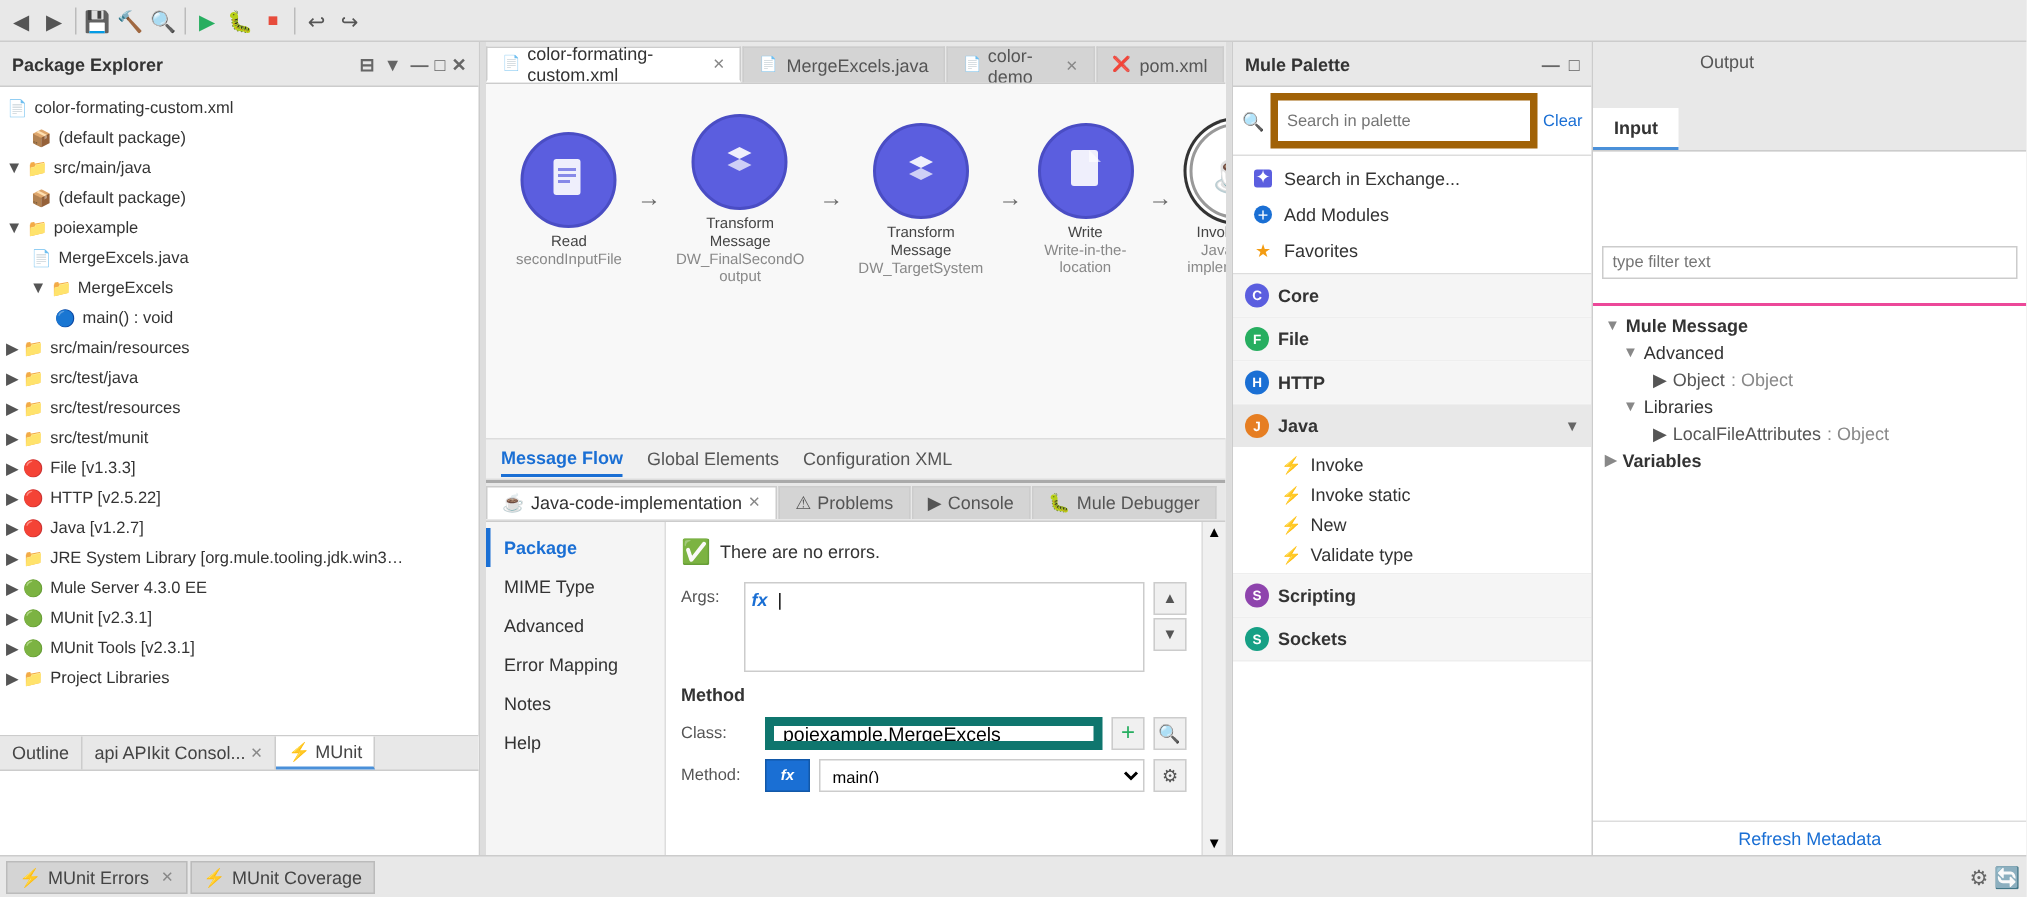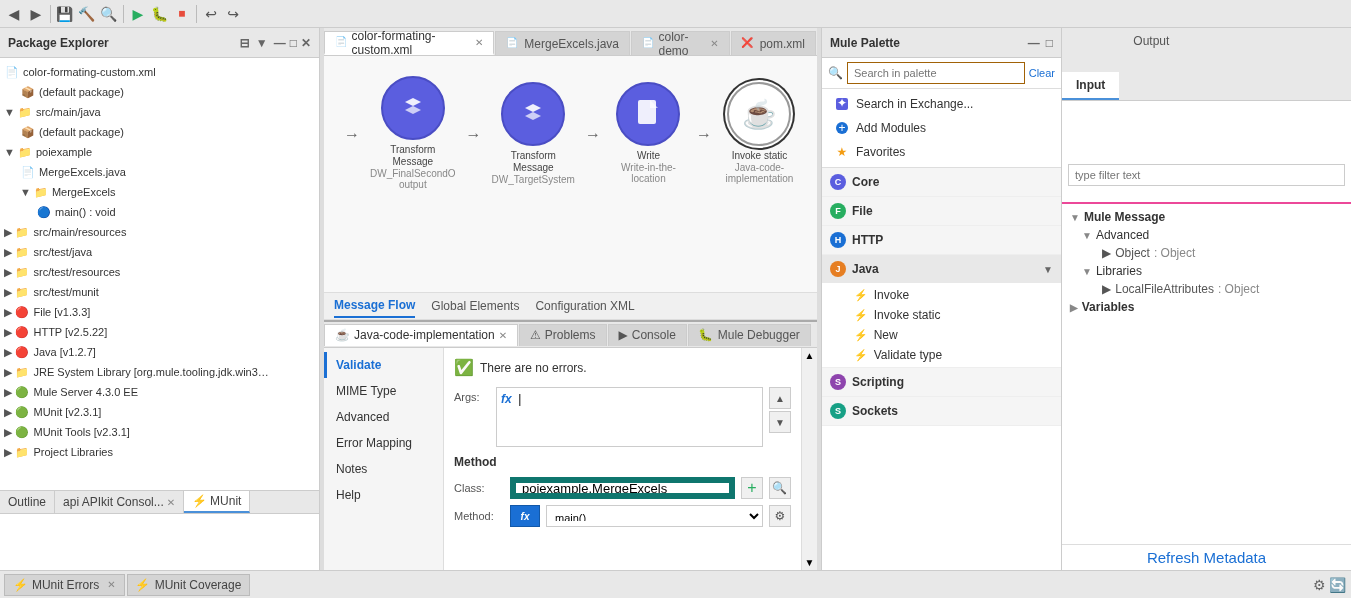--- a/index.html
+++ b/index.html
@@ -76,21 +76,21 @@
     .method-label { width: 50px; font-size: 11px; color: #555; }
     .method-input { flex: 1; height: 22px; border: 6px solid #0f766e; padding: 2px 6px; font-size: 13px; background: #fff; }
     .method-btn { width: 22px; height: 22px; border: 1px solid #ccc; background: #f0f0f0; cursor: pointer; display: flex; align-items: center; justify-content: center; font-size: 12px; color: #555; }
     .fx-badge { display: flex; align-items: center; justify-content: center; width: 30px; height: 22px; background: #1a6fd4; color: #fff; font-size: 10px; font-style: italic; font-weight: bold; border: 1px solid #1258a8; }
     .method-select { flex: 1; height: 22px; border: 1px solid #ccc; background: #fff; font-size: 11px; padding: 5px 4px; }
 
     
     .right-panel { width: 240px; display: flex; flex-direction: column; border-left: 1px solid #ccc; background: #fff; flex-shrink: 0; }
     .right-panel-header { height: 30px; background: #e8e8e8; border-bottom: 1px solid #ccc; display: flex; align-items: center; padding: 0 8px; font-weight: bold; font-size: 11px; color: #333; }
     .search-bar { display: flex; align-items: center; padding: 4px 6px; border-bottom: 1px solid #ddd; gap: 4px; }
-    .search-input { flex: 1; height: 22px; border: 1px solid #a16207; padding: 2px 6px; font-size: 11px; }
+    .search-input { flex: 1; height: 37px; border: 5px solid #a16207; padding: 2px 6px; font-size: 11px; }
     .search-clear { font-size: 11px; color: #1a6fd4; cursor: pointer; }
     .palette-actions { display: flex; flex-direction: column; gap: 2px; padding: 4px 8px; border-bottom: 1px solid #ddd; }
     .palette-action { display: flex; align-items: center; gap: 6px; padding: 3px 4px; font-size: 11px; color: #333; cursor: pointer; }
     .palette-action-icon { width: 16px; height: 16px; display: flex; align-items: center; justify-content: center; }
     .palette-categories { flex: 1; overflow-y: auto; }
     .palette-category { border-bottom: 1px solid #eee; }
     .palette-cat-header { display: flex; align-items: center; gap: 6px; padding: 6px 8px; cursor: pointer; font-size: 11px; font-weight: bold; color: #333; background: #f5f5f5; }
     .palette-cat-icon { width: 16px; height: 16px; border-radius: 50%; display: flex; align-items: center; justify-content: center; color: white; font-size: 9px; font-weight: bold; }
     .palette-items { padding: 2px 0 2px 24px; }
     .palette-item { display: flex; align-items: center; gap: 6px; padding: 3px 8px; font-size: 11px; color: #333; cursor: pointer; }
@@ -102,21 +102,21 @@
     .props-tab { padding: 6px 14px; font-size: 11px; cursor: pointer; color: #555; }
     .props-tab.active { background: #fff; border-bottom: 2px solid #4a90d9; font-weight: bold; color: #333; margin-top: 44px; }
     .props-search { padding: 16px 6px; border-bottom: 2px solid #ec4899; margin-top: 47px; }
     .props-search input { width: 100%; height: 22px; border: 1px solid #ccc; padding: 2px 6px; font-size: 11px; }
     .props-tree { flex: 1; overflow-y: auto; padding: 4px 0; }
     .props-tree-item { padding: 2px 8px; font-size: 11px; color: #333; display: flex; align-items: center; gap: 4px; }
     .props-tree-item .expand { color: #888; font-size: 10px; cursor: pointer; }
     .props-tree-item.parent { font-weight: bold; }
     .props-tree-child { padding: 2px 8px 2px 24px; font-size: 11px; color: #555; display: flex; align-items: center; gap: 4px; }
     .props-footer { padding: 4px 8px; border-top: 1px solid #ddd; text-align: center; }
-    .refresh-link { font-size: 15px; color: #1a6fd4; cursor: pointer; }
+    .refresh-link { font-size: 12px; color: #1a6fd4; cursor: pointer; }
 
     
     ::-webkit-scrollbar { width: 8px; height: 8px; }
     ::-webkit-scrollbar-track { background: #f0f0f0; }
     ::-webkit-scrollbar-thumb { background: #bbb; border-radius: 4px; }
 
     .split-handle { width: 4px; background: #ddd; cursor: col-resize; }
 
     
     .bottom-bar { height: 28px; background: #e8e8e8; border-top: 1px solid #ccc; display: flex; align-items: center; gap: 2px; padding: 0 4px; flex-shrink: 0; }
@@ -300,20 +300,32 @@
       </div>
       <div class="editor-tab">
         <span class="tab-icon" style="color:#e74c3c">❌</span>
         <span>pom.xml</span>
       </div>
     </div>
 
     <div class="flow-canvas">
       <div class="flow-nodes">
 
+        <div class="flow-node">
+          <div class="flow-node-circle">
+            <svg width="32" height="32" viewBox="0 0 32 32">
+                <rect x="6" y="2" width="18" height="24" rx="2" fill="white" opacity="0.9"></rect>
+                <rect x="9" y="8" width="12" height="2" fill="#5b5edf" opacity="0.7"></rect>
+                <rect x="9" y="12" width="12" height="2" fill="#5b5edf" opacity="0.7"></rect>
+                <rect x="9" y="16" width="8" height="2" fill="#5b5edf" opacity="0.7"></rect>
+              </svg>
+          </div>
+          <div class="flow-node-label">Read</div>
+          <div class="flow-node-sublabel">secondInputFile</div>
+        </div>
         <div class="flow-arrow">→</div>
 
         <div class="flow-node">
           <div class="flow-node-circle">
             <svg width="32" height="32" viewBox="0 0 32 32">
                 <path d="M8 10 L16 6 L24 10 L16 14 Z" fill="white" opacity="0.9"></path>
                 <path d="M8 18 L16 14 L24 18 L16 22 Z" fill="white" opacity="0.7"></path>
               </svg>
           </div>
           <div class="flow-node-label">Transform Message</div>
@@ -386,21 +398,21 @@
         <div class="bottom-editor-tab">
           <span>🐛</span>
           <span>Mule Debugger</span>
         </div>
       </div>
 
       <div class="bottom-editor-content">
 
         <div class="config-sidebar">
           <div class="config-item active">
-            <span>Validate</span>
+            <span>Package</span>
           </div>
           <div class="config-item">
             <span>MIME Type</span>
           </div>
           <div class="config-item">
             <span>Advanced</span>
           </div>
           <div class="config-item">
             <span>Error Mapping</span>
           </div>

